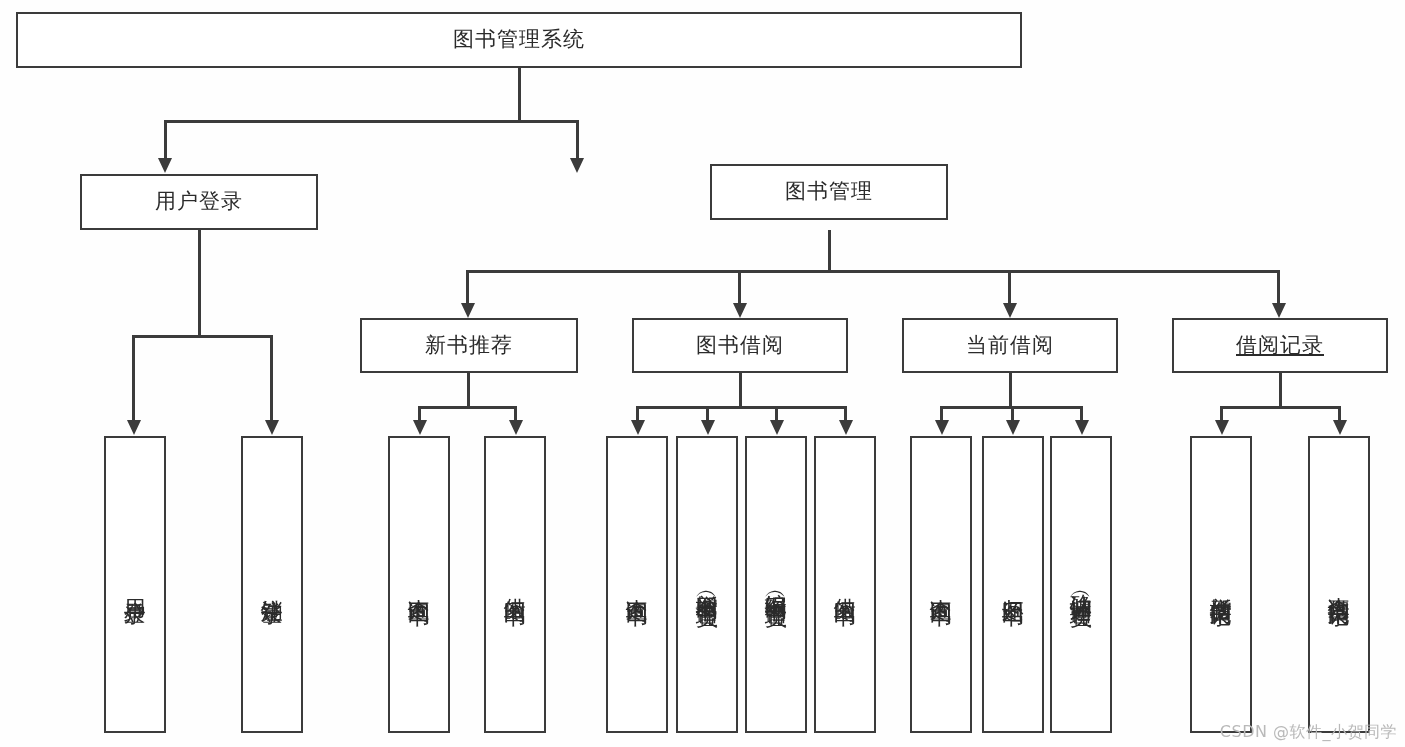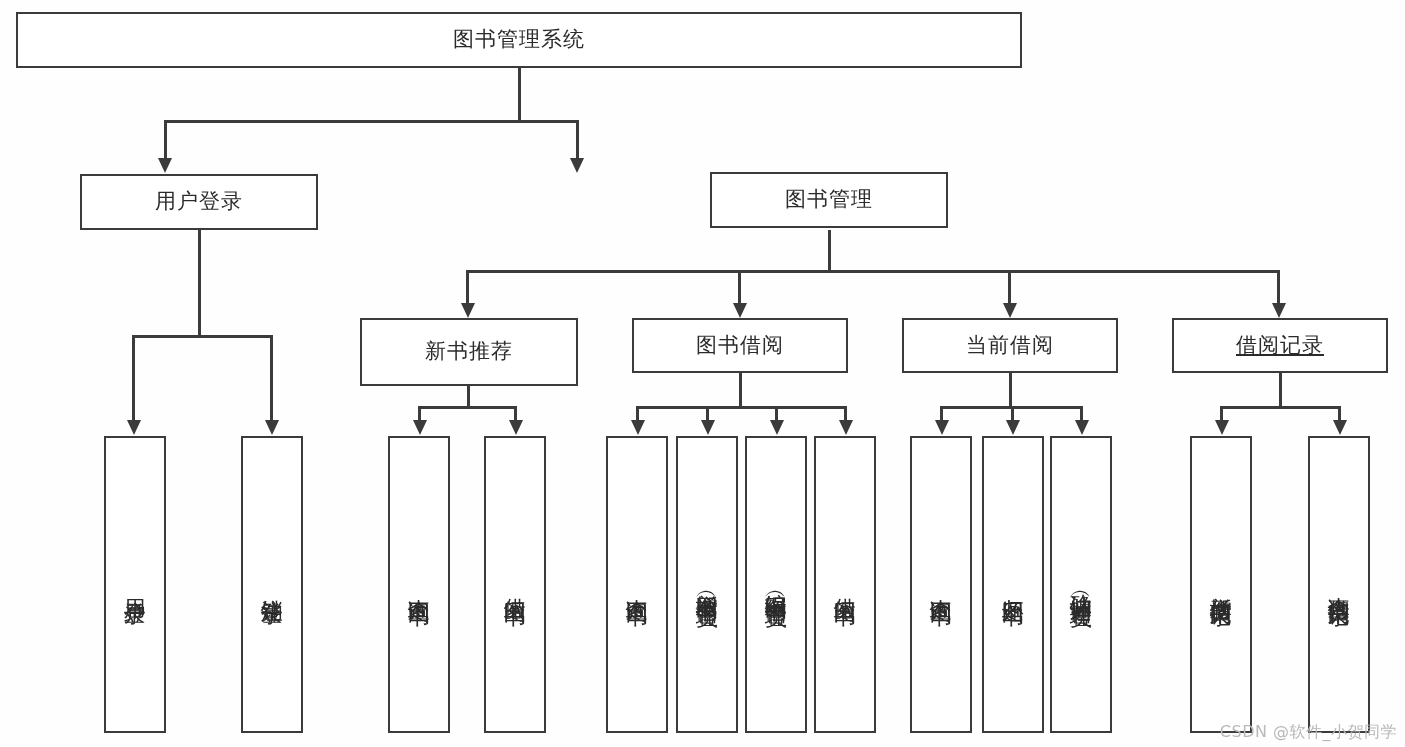--- a/index.html
+++ b/index.html
@@ -143,25 +143,25 @@
   <div class="vline" style="left:1338px; top:406px; height:15px;"></div>
   <div class="arrow" style="left:1333px; top:420px;"></div>
 
   <div class="node horiz" style="left:16px; top:12px; width:1006px; height:56px;">
     <span>图书管理系统</span>
   </div>
 
   <div class="node horiz" style="left:80px; top:174px; width:238px; height:56px;">
     <span>用户登录</span>
   </div>
-  <div class="node horiz" style="left:710px; top:172px; width:238px; height:56px;">
+  <div class="node horiz" style="left:710px; top:164px; width:238px; height:56px;">
     <span>图书管理</span>
   </div>
 
-  <div class="node horiz" style="left:360px; top:318px; width:218px; height:68px;">
+  <div class="node horiz" style="left:360px; top:318px; width:218px; height:55px;">
     <span>新书推荐</span>
   </div>
   <div class="node horiz" style="left:632px; top:318px; width:216px; height:55px;">
     <span>图书借阅</span>
   </div>
   <div class="node horiz" style="left:902px; top:318px; width:216px; height:55px;">
     <span>当前借阅</span>
   </div>
   <div class="node horiz" style="left:1172px; top:318px; width:216px; height:55px;text-decoration:underline;">
     <span>借阅记录</span>

